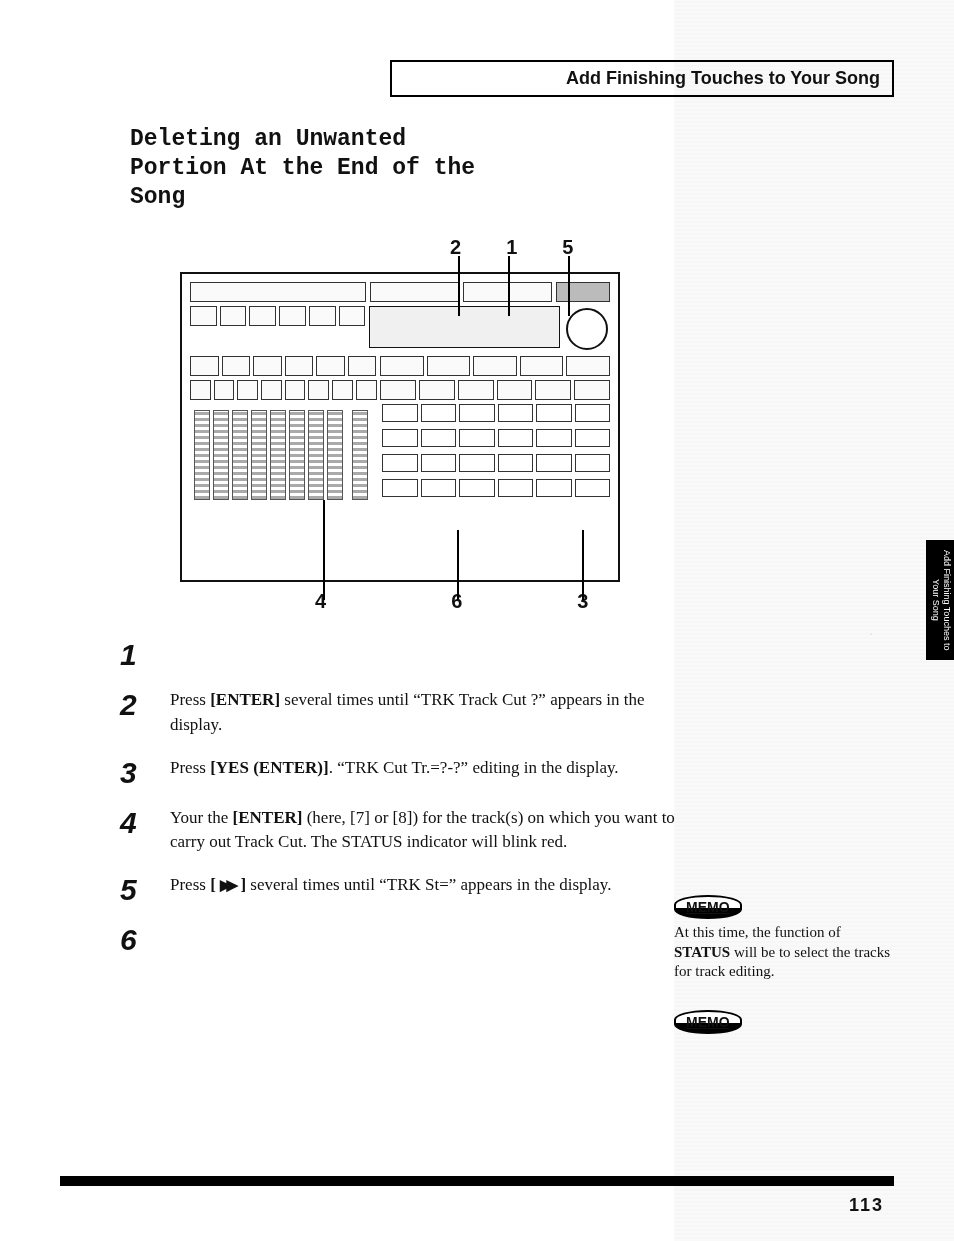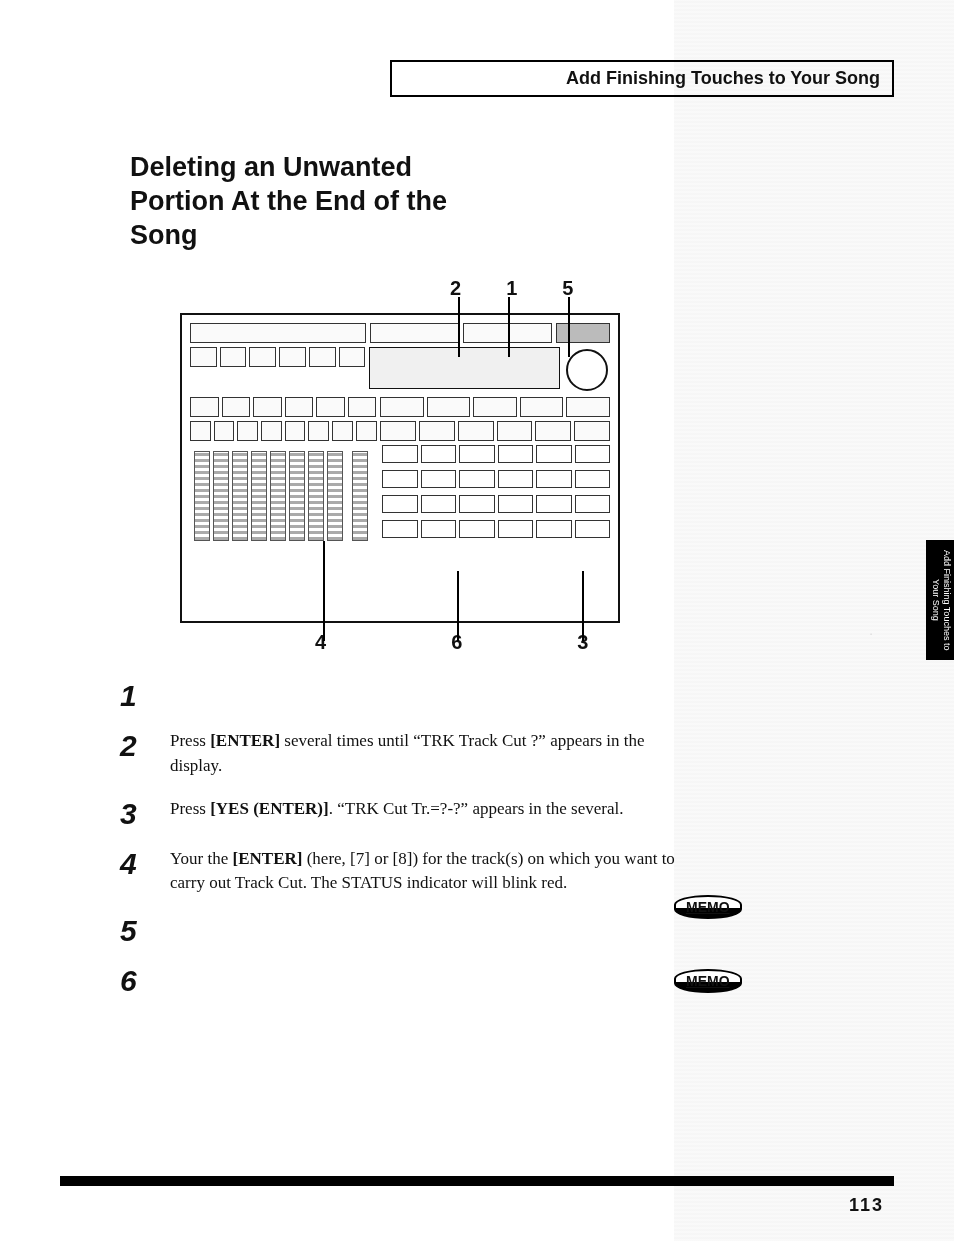--- a/index.html
+++ b/index.html
@@ -34,25 +34,25 @@
     border: 2px solid #000;
     padding: 6px 12px;
     font-family: "Helvetica Neue", Arial, sans-serif;
     font-weight: 700;
     font-size: 18px;
     text-align: right;
   }
   h1.section-title {
     position: relative;
     z-index: 1;
-    font-family: Liberation Sans, sans-serif;
+    font-family: Liberation Mono, monospace;
     font-weight: 800;
-    font-size: 27px;
+    font-size: 23px;
     line-height: 1.25;
-    margin: 54px 0 20px 70px;
+    margin: 28px 0 20px 70px;
     max-width: 360px;
   }
 
   
   .diagram-wrap {
     position: relative;
     z-index: 1;
     width: 440px;
     margin: 25px 0 10px 120px;
   }
@@ -192,21 +192,21 @@
   .memo-badge {
     display: inline-block;
     background: linear-gradient(180deg, #fff 0, #fff 55%, #000 55%, #000 100%);
     border: 2px solid #000;
     border-radius: 50% / 40%;
     padding: 1px 10px;
     font-family: "Helvetica Neue", Arial, sans-serif;
     font-weight: 800;
     font-size: 14px;
     text-decoration: underline;
-    margin-bottom: 22px;
+    margin-bottom: 4px;
   }
 
   
   .edge-tab {
     position: absolute;
     right: 0;
     top: 540px;
     width: 28px;
     height: 120px;
     background: #000;
@@ -392,36 +392,37 @@
   <div class="steps" id="steps-container">
       <div class="step">
         <div class="step-num">1</div>
       </div>
       <div class="step">
         <div class="step-num">2</div>
         <div class="step-body"><span>Press </span><b>[ENTER]</b><span> several times until “TRK Track Cut ?” appears in the display.</span></div>
       </div>
       <div class="step">
         <div class="step-num">3</div>
-        <div class="step-body"><span>Press </span><b>[YES (ENTER)]</b><span>. “TRK Cut Tr.=?-?” appears in the several.</span></div>
+        <div class="step-body"><span>Press </span><b>[YES (ENTER)]</b><span>. “TRK Cut Tr.=?-?” editing in the display.</span></div>
       </div>
       <div class="step">
         <div class="step-num">4</div>
         <div class="step-body"><span>Your the </span><b>[ENTER]</b><span> (here, [7] or [8]) for the track(s) on which you want to carry out Track Cut. The STATUS indicator will blink red.</span></div>
       </div>
       <div class="step">
         <div class="step-num">5</div>
+        <div class="step-body"><span>Press </span><b>[ </b><b class="ff-icon">▶▶</b><b> ]</b><span> several times until “TRK St=” appears in the display.</span></div>
       </div>
       <div class="step">
         <div class="step-num">6</div>
       </div>
     </div>
 
   <div class="memos" id="memos-container">
-      <div class="memo"><div class="memo-badge">MEMO</div></div>
+      <div class="memo"><div class="memo-badge">MEMO</div><div><span>At this time, the function of </span><b>STATUS</b><span> will be to select the tracks for track editing.</span></div></div>
       <div class="memo"><div class="memo-badge">MEMO</div></div>
     </div>
 
   <div class="edge-tab">Add Finishing Touches to Your Song</div>
 
   <div class="ghost" style="right:80px; top:625px;">·</div>
 
   <div class="footer-bar"></div>
   <div class="page-num">113</div>
 </div>

